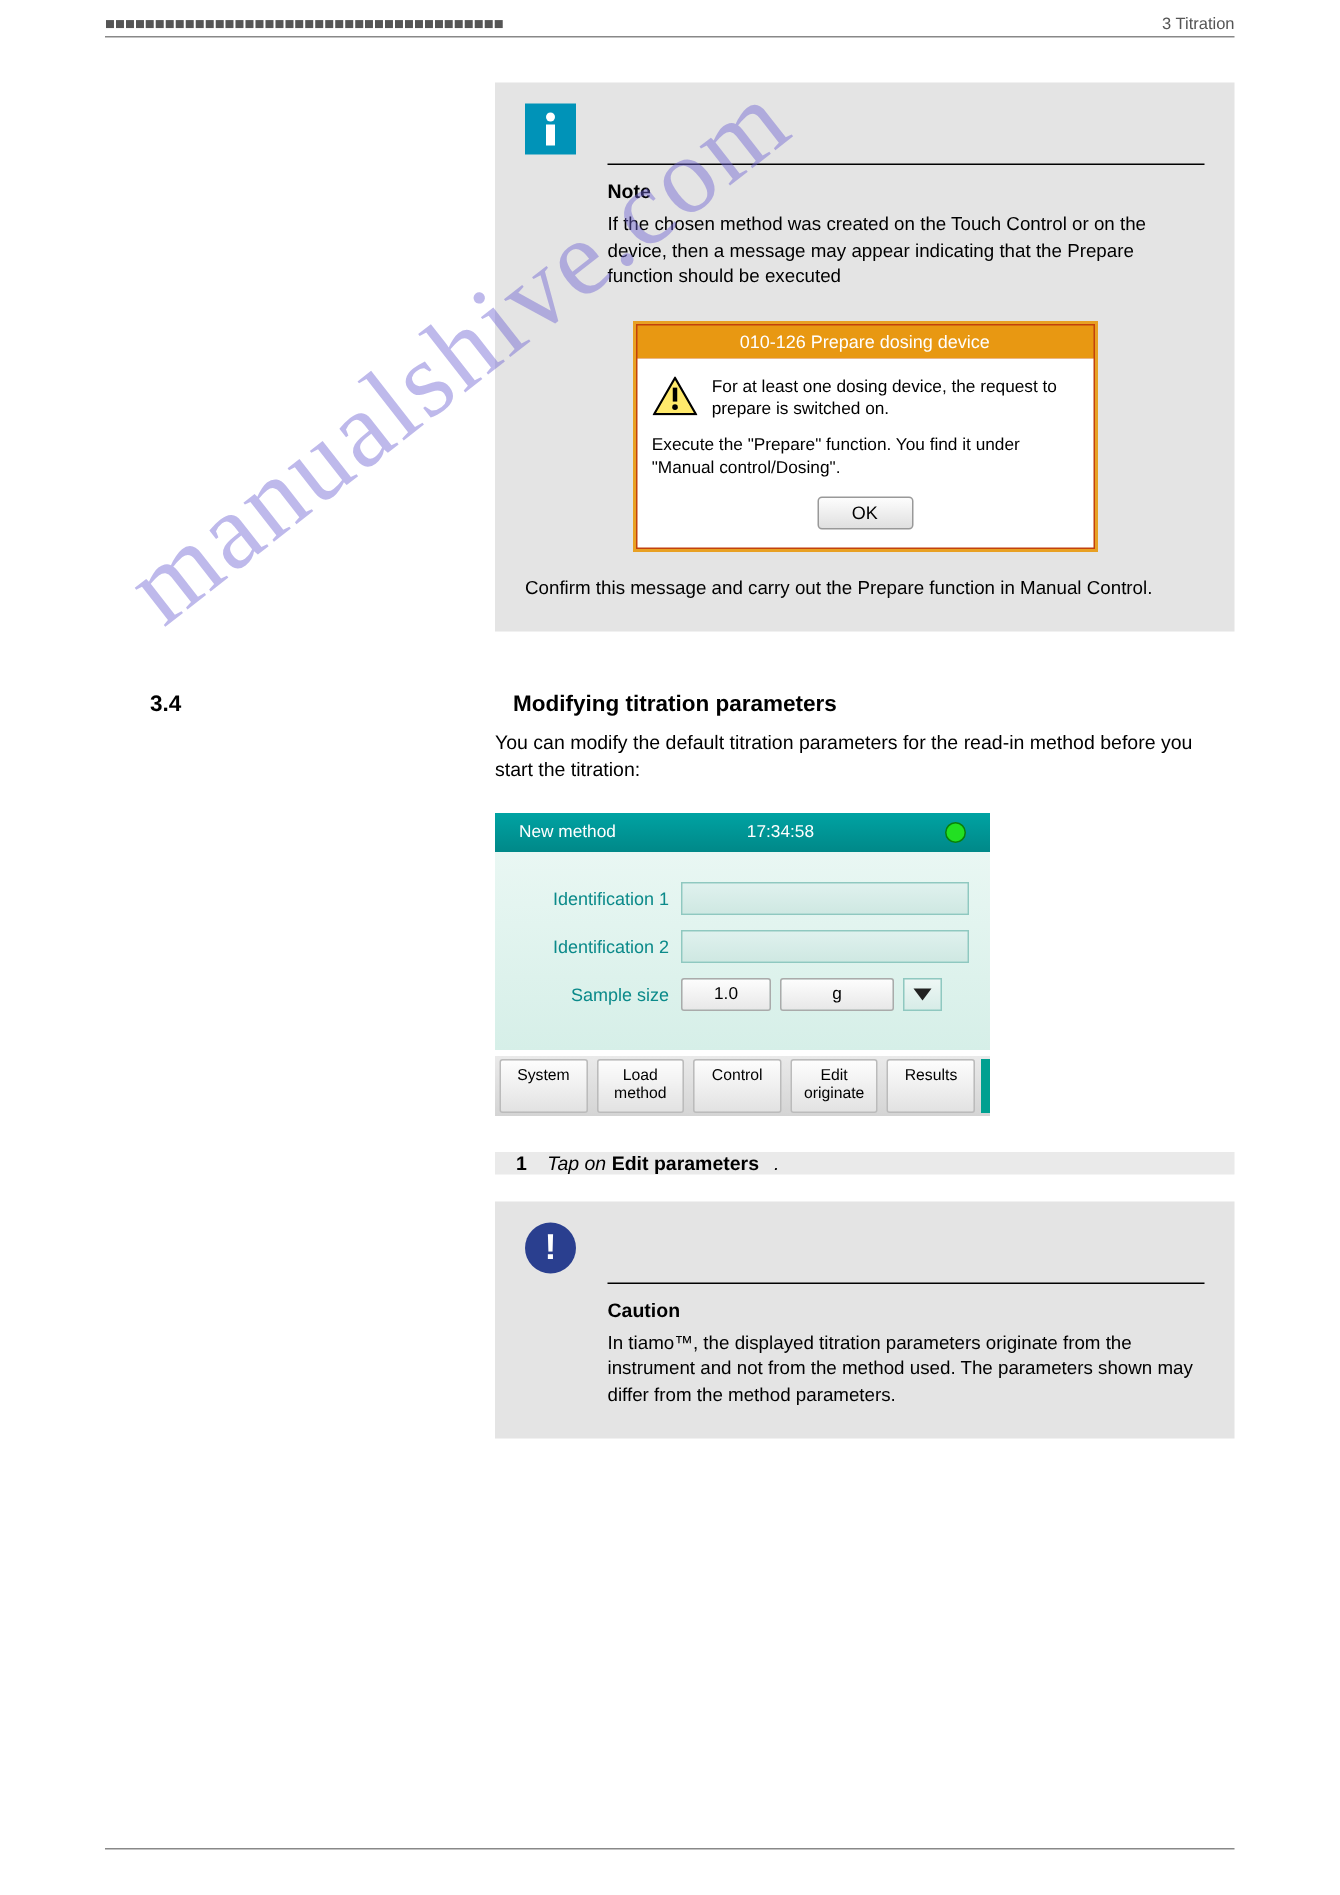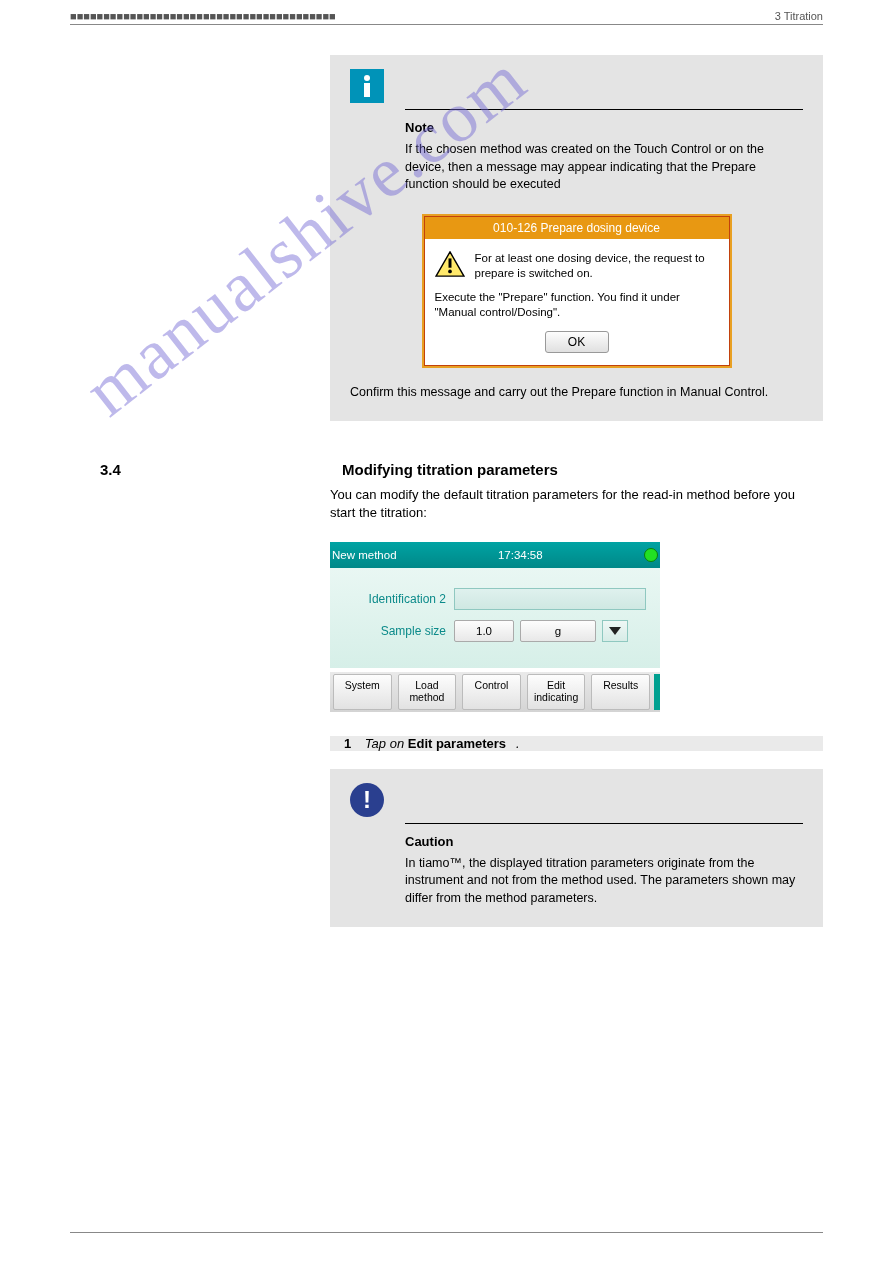--- a/index.html
+++ b/index.html
@@ -117,21 +117,21 @@
   .device {
     width:330px;
     margin-left:330px;
     margin-top:20px;
     font-size:11.5px;
   }
   .device-top {
     background:#009a9a;
     background:linear-gradient(#00a3a3,#008888);
     color:#fff;
-    padding:6px 2px;
+    padding:6px 16px;
     display:flex; align-items:center; justify-content:space-between;
   }
   .device-top .dot-green{
     width:14px;height:14px;border-radius:50%;
     background:#22e022; border:1px solid #0a800a;
   }
   .device-body{
     background:linear-gradient(#e9f7f3,#d6efe8);
     padding:20px 14px 16px 14px;
   }
@@ -242,20 +242,24 @@
   </div>
   <div class="body-para">You can modify the default titration parameters for the read-in method before you start the titration:</div>
 
   <div class="device">
     <div class="device-top">
       <span>New method</span>
       <span>17:34:58</span>
       <span class="dot-green"></span>
     </div>
     <div class="device-body">
+      <div class="frow">
+        <div class="flabel">Identification 1</div>
+        <div class="finput"></div>
+      </div>
       <div class="frow">
         <div class="flabel">Identification 2</div>
         <div class="finput"></div>
       </div>
       <div class="frow">
         <div class="flabel">Sample size</div>
         <div class="fval">1.0</div>
         <div class="fval" style="width:76px">g</div>
         <div class="tri-down">
           <svg width="14" height="10" viewBox="0 0 14 10">
@@ -263,21 +267,21 @@
             </svg>
         </div>
       </div>
     </div>
     <div class="tabs">
       <div class="tab">System</div>
       <div class="tab" style="white-space:pre-line">Load
 method</div>
       <div class="tab">Control</div>
       <div class="tab" style="white-space:pre-line">Edit
-indicating</div>
+originate</div>
       <div class="tab">Results</div>
       <div class="tabs-end"></div>
     </div>
   </div>
 
   <div class="step-gray">
     <b>1</b>
     <span style="font-style:oblique">Tap on <b style="font-style:normal">Edit parameters</b>.</span>
   </div>
 

